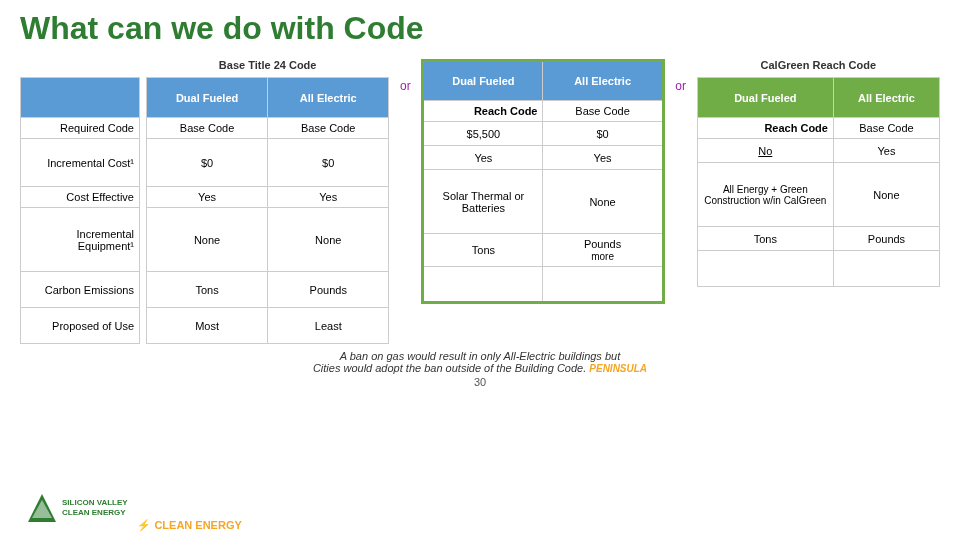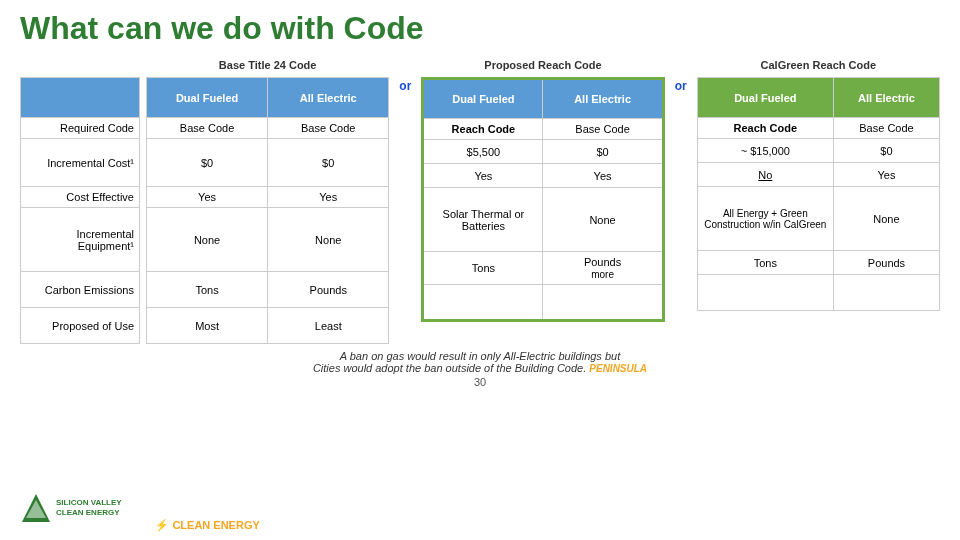--- a/index.html
+++ b/index.html
@@ -90,22 +90,22 @@
 
     .cal-section {
       flex: 1;
     }
 
     .or-label {
       display: flex;
       align-items: center;
       justify-content: center;
       font-size: 12px;
-      font-weight: bold;
-      color: #1d4ed8;
+      font-weight: normal;
+      color: #a21caf;
       padding-top: 20px;
       flex: 0 0 20px;
     }
 
     .underline { text-decoration: underline; margin-top: 28px; }
 
     .footer-note {
       font-style: italic;
       font-size: 11px;
       text-align: center;
@@ -116,29 +116,30 @@
     .page-num {
       text-align: center;
       font-size: 11px;
       color: #555;
       margin-top: 2px;
     }
 
     .logo-area {
       position: absolute;
       bottom: 8px;
-      left: 20px;
+      left: 26px;
       display: flex;
       align-items: center;
-      gap: 24px;
+      gap: 0;
     }
 
     td.reach-bold {
       font-weight: bold;
       color: #000;
+      text-align: right;
     }
   </style>
 </head>
 <body>
 
 <div class="page">
   <div class="title">What can we do with Code</div>
 
   <div class="table-wrapper">
 
@@ -203,23 +204,20 @@
           <td style="height:36px;">Most</td>
           <td style="height:36px;">Least</td>
         </tr>
       </tbody>
         </table>
     </div>
 
     <div class="or-label">or</div>
 
     <div class="section proposed-section">
-      <div class="section-header">
-        <span style="font-weight:bold; font-size:11px; color:#333;"><b>Proposed Reach Code</b></span>
-      </div>
       <table>
         <tbody>
             <tr>
           <td class="col-header" style="width:70px; height:40px;">Dual Fueled</td>
           <td class="col-header" style="width:70px; height:40px;">All Electric</td>
         </tr>
         <tr>
           <td class="reach-bold">Reach Code</td>
           <td>Base Code</td>
         </tr>
@@ -255,24 +253,20 @@
         <tbody>
             <tr>
           <td class="col-header-green" style="width:90px; height:40px;">Dual Fueled</td>
           <td class="col-header-green" style="width:70px; height:40px;">All Electric</td>
         </tr>
         <tr>
           <td class="reach-bold">Reach Code</td>
           <td>Base Code</td>
         </tr>
         <tr>
-          <td style="height:24px;">~ $15,000</td>
-          <td style="height:24px;">$0</td>
-        </tr>
-        <tr>
           <td style="height:24px;"><span class="underline">No</span></td>
           <td style="height:24px;">Yes</td>
         </tr>
         <tr>
           <td style="height:64px; font-size:10px;">All Energy + Green Construction w/in CalGreen</td>
           <td style="height:64px;">None</td>
         </tr>
         <tr>
           <td style="height:24px;">Tons</td>
           <td style="height:24px;">Pounds</td>

